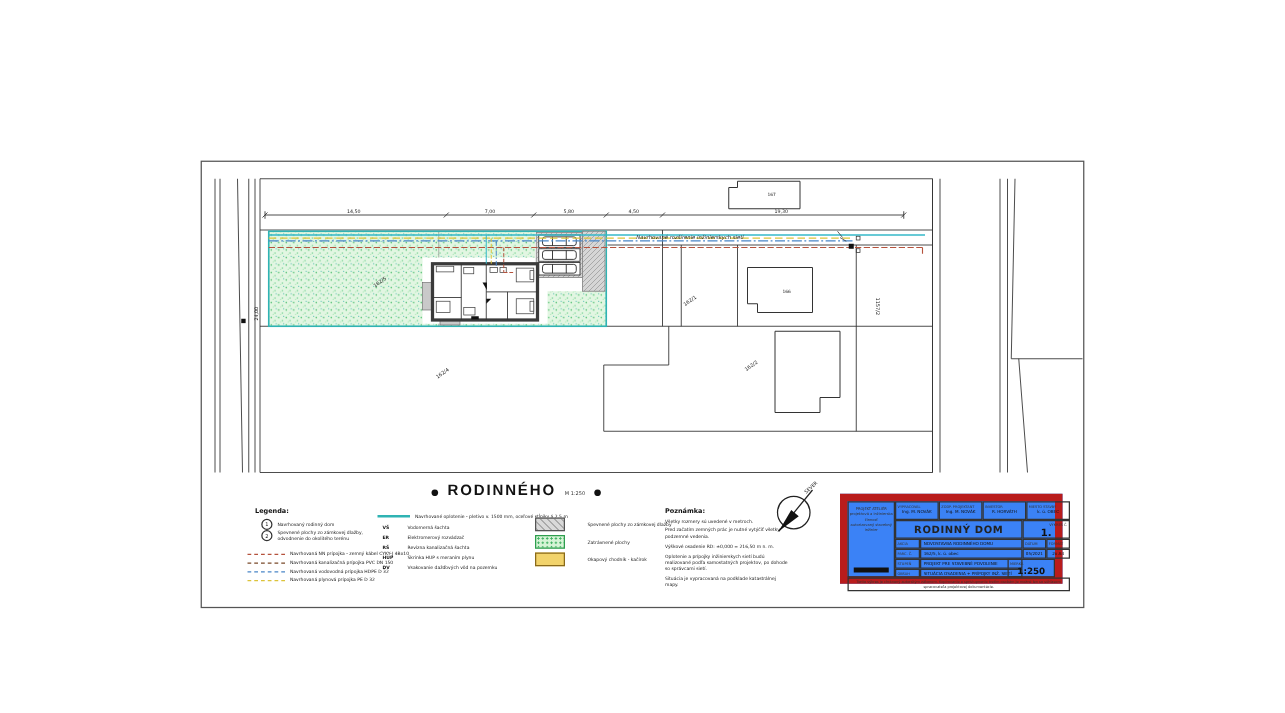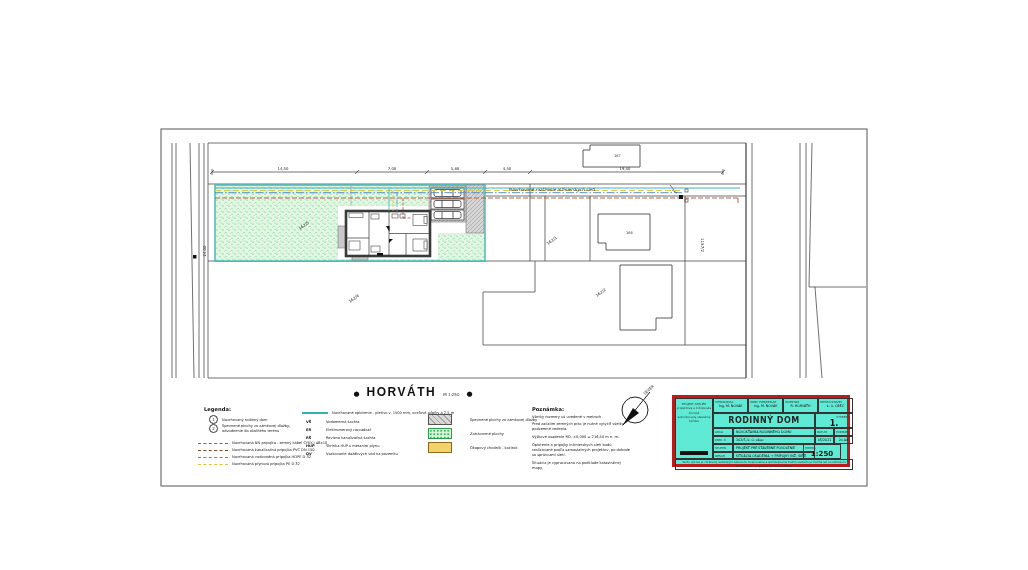--- a/index.html
+++ b/index.html
@@ -28,21 +28,21 @@
   .sym{font-size:3.6px;font-weight:bold;width:16px;flex:0 0 auto;color:#111;}
   
   .swatch{width:22px;height:9px;border:0.8px solid #555;flex:0 0 auto;}
   .sw-gray{background:#d9d9d9;background-image:repeating-linear-gradient(45deg,#aaa 0,#aaa 1px,transparent 1px,transparent 4px);}
   .sw-green{background-color:#d6f4d6;background-image:radial-gradient(#3db060 0.8px,transparent 0.9px);background-size:3.5px 3.5px;border-color:#2e9e4e;}
   .sw-yellow{background:#f2d36b;border-color:#8a6a1a;}
   
   #notes{left:532px;top:406px;width:100px;}
   #notes .line{margin-top:2.5px;}
   
-  #tblock{left:672px;top:395px;width:178px;height:72px;border:3px solid #b91c1c;box-sizing:border-box;background:#5eead4;}
+  #tblock{left:672px;top:395px;width:178px;height:72px;border:6px solid #b91c1c;box-sizing:border-box;background:#3b82f6;}
   .tb{position:absolute;box-sizing:border-box;border:0.6px solid #333;overflow:hidden;}
   .tb .l{font-size:2.8px;color:#333;display:block;padding:0.5px 1px 0;}
   .tb .v{font-size:3.3px;color:#111;display:block;text-align:center;padding-top:0.5px;}
   .tb-big{display:flex;align-items:center;justify-content:center;font-size:8px;font-weight:bold;letter-spacing:0.5px;}
   .firmline{font-size:2.9px;color:#333;line-height:1.5;text-align:center;}
   .blackbar{position:absolute;left:4px;top:52px;width:28px;height:4px;background:#111;}
   .disc{font-size:2.8px;color:#333;text-align:center;line-height:1.35;padding:1px 4px;}
 </style>
 </head>
 <body>
@@ -218,21 +218,21 @@
     <g>
       <circle cx="635" cy="410" r="13" fill="none" stroke="#222" stroke-width="1"></circle>
       <path d="M623 425 L650 392" stroke="#222" stroke-width="1"></path>
       <polygon points="623,425 633,408 639,413" fill="#111"></polygon>
       <text x="645" y="395" font-size="3.8" transform="rotate(-42 645 395)">SEVER</text>
     </g>
   </svg>
 
   <div class="abs" id="plan-title">
     <span class="b">●</span>
-    <span class="t">HORVÁTH</span>
+    <span class="t">RODINNÉHO</span>
     <span class="s">M 1:250</span>
     <span class="b">●</span>
   </div>
 
   <div class="abs hdr" style="left:204px;top:406px">Legenda:</div>
   <div class="leg-row" style="left:209px;top:415px">
     <span class="circled">1</span>
     <span class="lab">Navrhovaný rodinný dom</span>
   </div>
   <div class="leg-row" style="left:209px;top:424px;align-items:flex-start">

